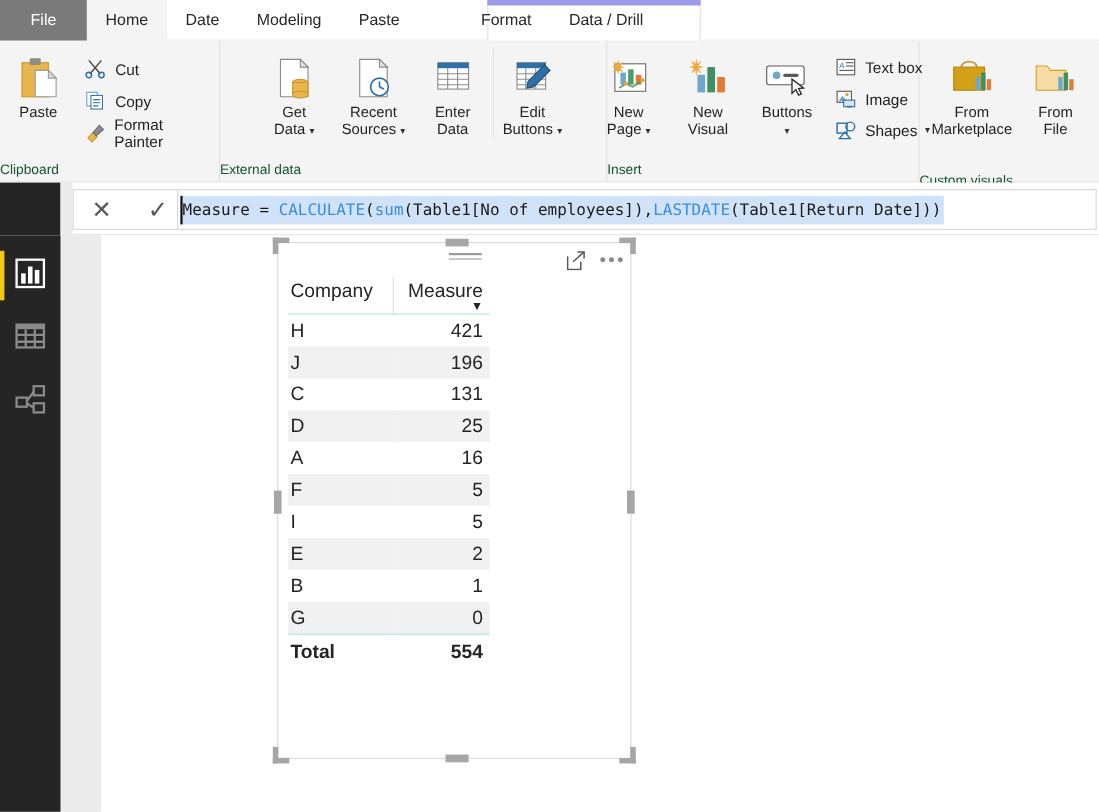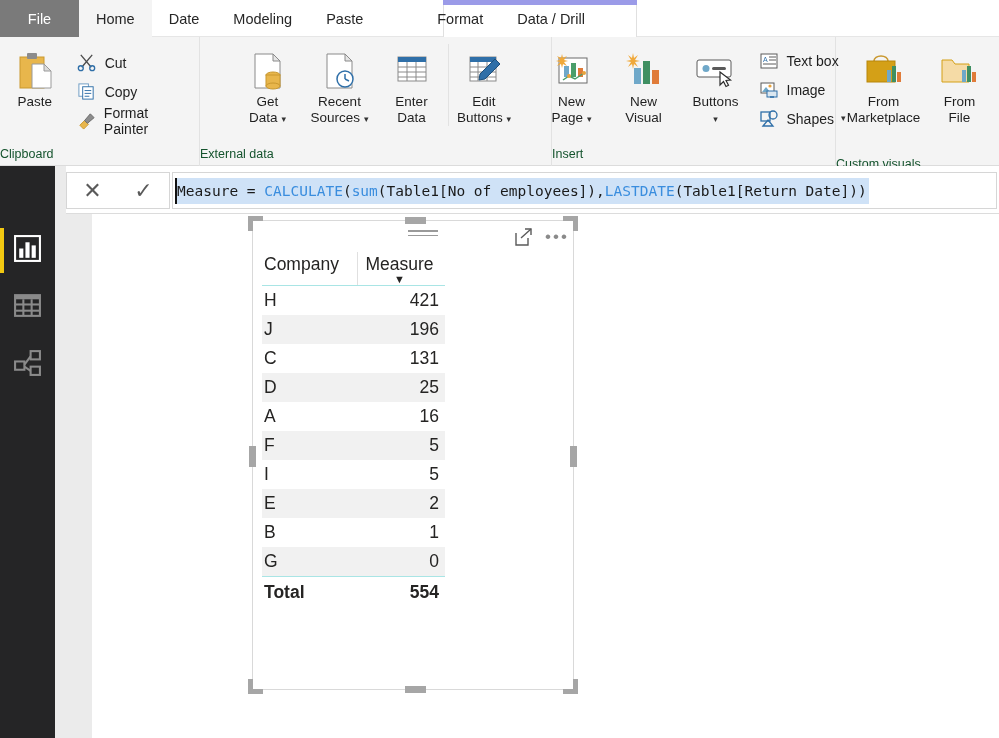--- a/index.html
+++ b/index.html
@@ -111,21 +111,21 @@
   .fx-btns {
     position: absolute; left: 66px; top: 6px;
     width: 104px; height: 37px;
     border: 1px solid #d6d6d6; background: #fff;
     display: flex;
   }
   .fx-btn { flex:1; display:flex; align-items:center; justify-content:center; cursor:pointer; }
   .fx-x { font-size: 22px; color:#5a5a5a; line-height:1; font-weight:300;}
   .fx-v { font-size: 22px; color:#5a5a5a; line-height:1; }
   .fx-input-wrap {
-    position: absolute; left: 172px; top: 6px; right: 2px; height: 37px;
+    position: absolute; left: 161px; top: 6px; right: 2px; height: 37px;
     border: 1px solid #d6d6d6; background: #fff;
     display:flex; align-items:center;
     overflow: hidden;
   }
   .fx-text {
     font-family: "DejaVu Sans Mono", "Liberation Mono", monospace;
     font-size: 14.5px;
     white-space: pre;
     background: #cfe2f7;
     padding: 5px 2px 5px 0px;
@@ -545,21 +545,21 @@
       </div>
 
       <div class="tablewrap">
         <table class="pbi">
           <thead>
             <tr>
               <th class="hdr-underline">
                 <span>Company</span>
               </th>
               <th class="num thead-sep hdr-underline">
-                <div style="text-align:center">
+                <div style="text-align:right">
                   <span>Measure</span>
                   <div class="sortarrow">▼</div>
                 </div>
               </th>
             </tr>
           </thead>
           <tbody>
             <tr>
               <td>H</td>
               <td class="num">421</td>

